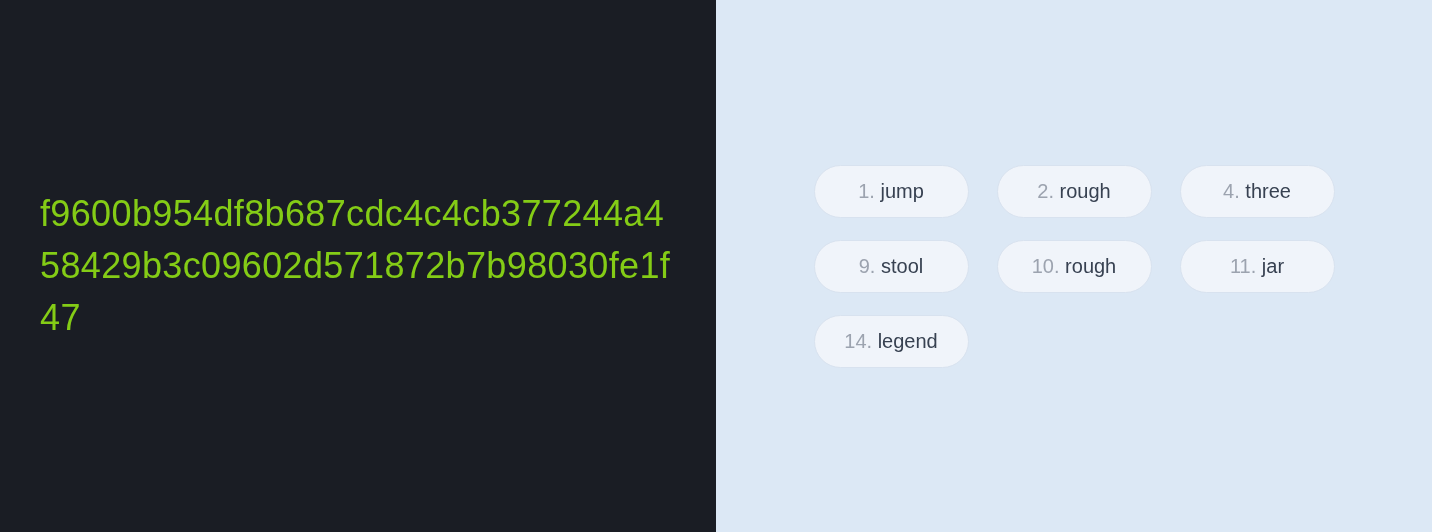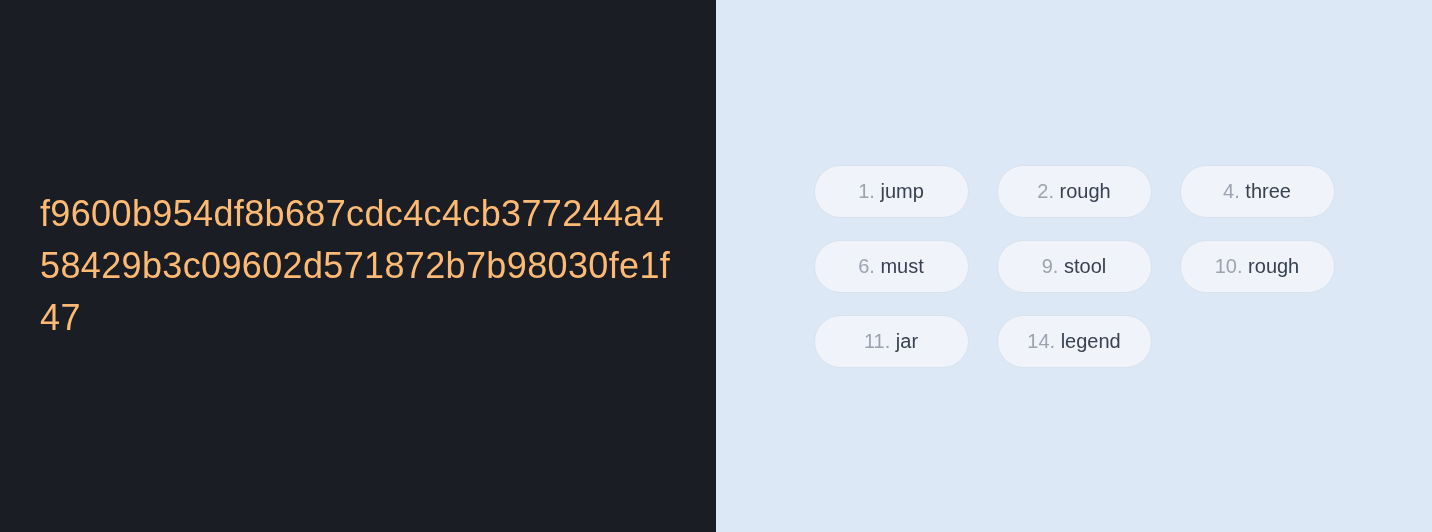--- a/index.html
+++ b/index.html
@@ -20,21 +20,21 @@
       width: 716px;
       height: 532px;
       background-color: #1a1d24;
       display: flex;
       align-items: center;
       justify-content: center;
       padding: 40px;
     }
 
     .hash-text {
-      color: #fdba74;
+      color: #84cc16;
       font-size: 36px;
       line-height: 1.45;
       font-weight: 400;
       letter-spacing: 0.01em;
       word-break: break-all;
     }
 
     .right-panel {
       width: 716px;
       height: 532px;
@@ -82,19 +82,18 @@
 
 <div class="left-panel">
   <div class="hash-text">f9600b954df8b687cdc4c4cb377244a458429b3c09602d571872b7b98030fe1f47</div>
 </div>
 
 <div class="right-panel">
   <div class="words-grid" id="words-grid">
   <div class="word-pill"><span><span class="num">1. </span><span class="word">jump</span></span></div>
       <div class="word-pill"><span><span class="num">2. </span><span class="word">rough</span></span></div>
       <div class="word-pill"><span><span class="num">4. </span><span class="word">three</span></span></div>
-      <div class="word-pill"><span><span class="num">6. </span><span class="word">must</span></span></div>
       <div class="word-pill"><span><span class="num">9. </span><span class="word">stool</span></span></div>
       <div class="word-pill"><span><span class="num">10. </span><span class="word">rough</span></span></div>
       <div class="word-pill"><span><span class="num">11. </span><span class="word">jar</span></span></div>
       <div class="word-pill"><span><span class="num">14. </span><span class="word">legend</span></span></div>
     </div>
 </div>
 
 </body></html>

